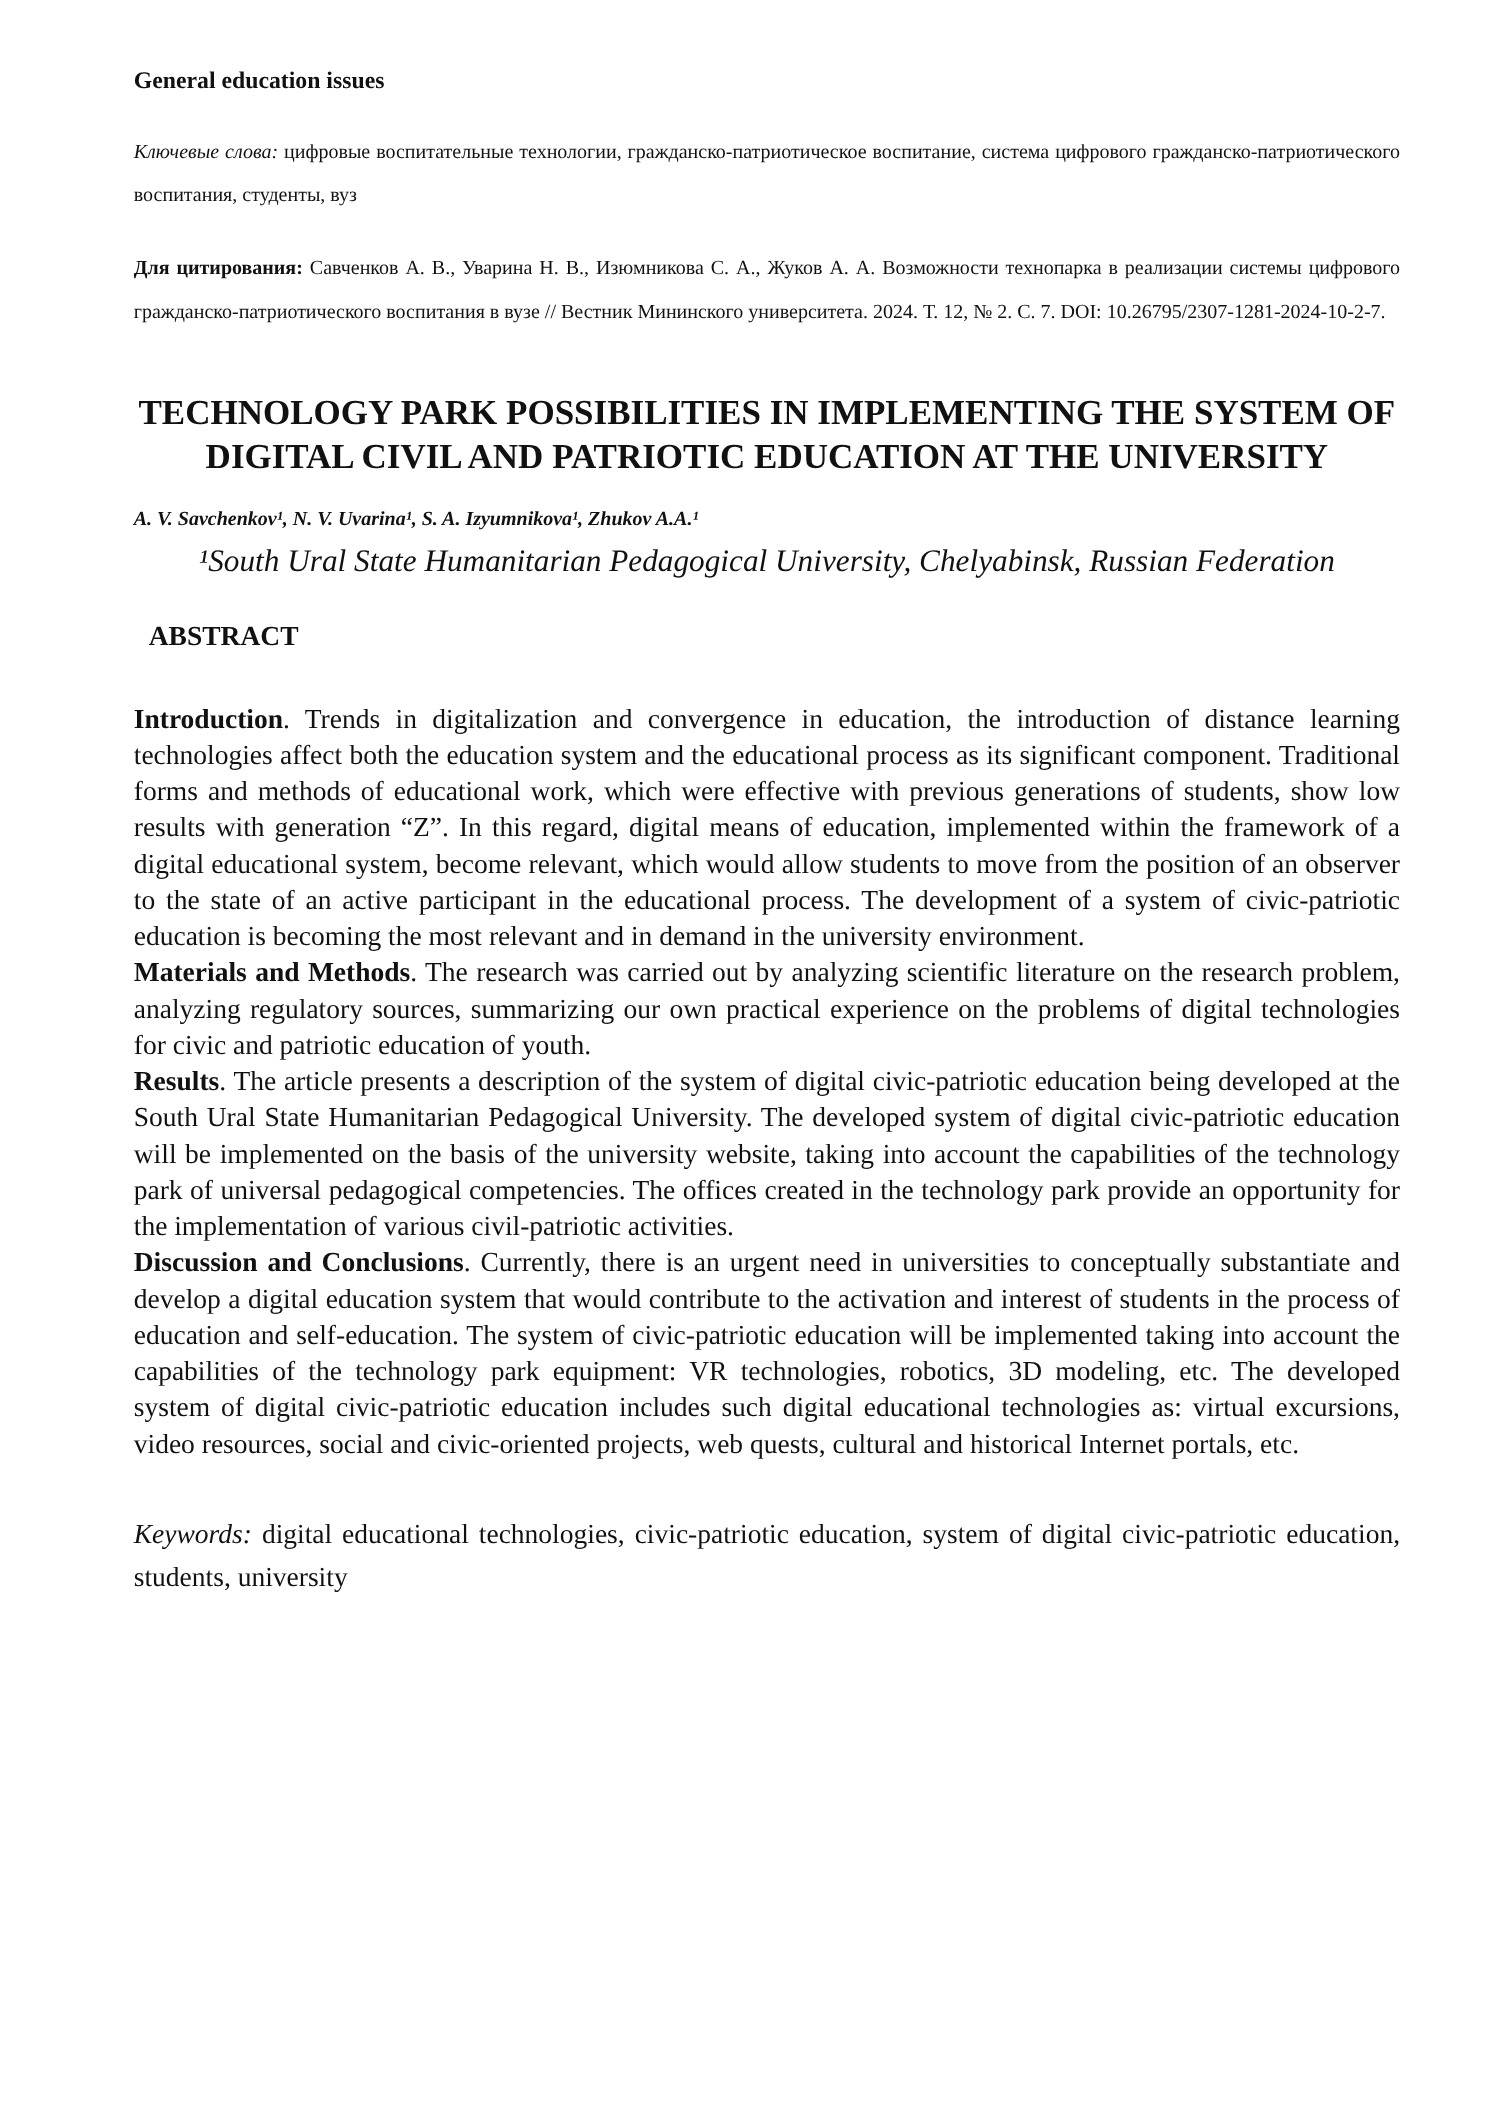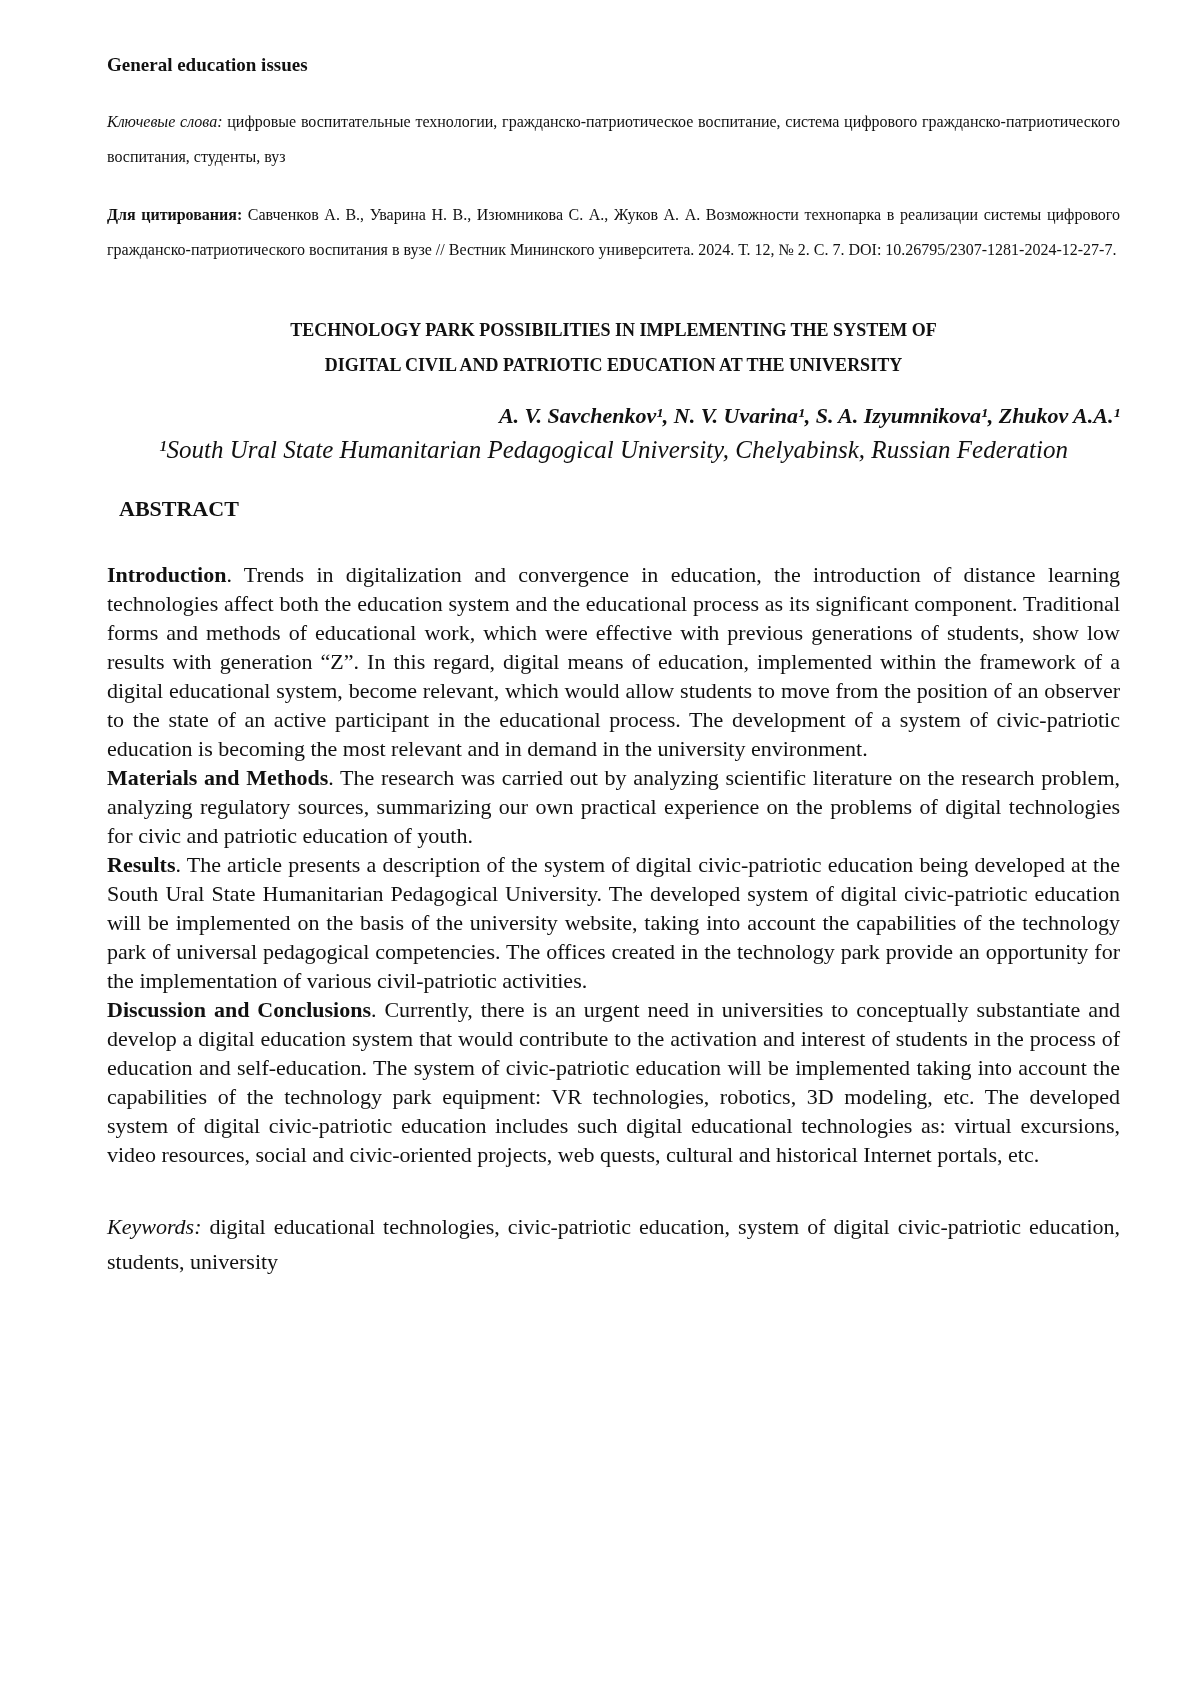--- a/index.html
+++ b/index.html
@@ -28,31 +28,31 @@
   .ru-par {
     margin: 0;
     font-size: 16px;
     line-height: 35px;
     text-align: justify;
   }
   .ru-keywords { margin-bottom: 23px; }
   .ru-citation { margin-bottom: 46px; }
   .title {
     margin: 0 0 16px 0;
-    font-size: 18px;
+    font-size: 28px;
     font-weight: bold;
     text-align: center;
     line-height: 35px;
   }
   .authors {
     margin: 0;
-    font-size: 22px;
+    font-size: 16px;
     font-weight: bold;
     font-style: italic;
-    text-align: right;
+    text-align: left;
     line-height: 34px;
   }
   .affiliation {
     margin: 0 0 28px 0;
     font-size: 25px;
     font-style: italic;
     text-align: center;
     line-height: 33px;
   }
   .abstract-heading {
@@ -87,21 +87,21 @@
 </head>
 <body>
 
 <div class="page">
   <div class="content">
 
     <p class="running-head">General education issues</p>
 
     <p class="ru-par ru-keywords"><i>Ключевые слова:</i> <span>цифровые воспитательные технологии, гражданско-патриотическое воспитание, система цифрового гражданско-патриотического воспитания, студенты, вуз</span></p>
 
-    <p class="ru-par ru-citation"><b>Для цитирования:</b> <span>Савченков А. В., Уварина Н. В., Изюмникова С. А., Жуков А. А. Возможности технопарка в реализации системы цифрового гражданско-патриотического воспитания в вузе // Вестник Мининского университета. 2024. Т. 12, № 2. С. 7. DOI: 10.26795/2307-1281-2024-12-27-7.</span></p>
+    <p class="ru-par ru-citation"><b>Для цитирования:</b> <span>Савченков А. В., Уварина Н. В., Изюмникова С. А., Жуков А. А. Возможности технопарка в реализации системы цифрового гражданско-патриотического воспитания в вузе // Вестник Мининского университета. 2024. Т. 12, № 2. С. 7. DOI: 10.26795/2307-1281-2024-10-2-7.</span></p>
 
     <h1 class="title">
       <span style="display:block">TECHNOLOGY PARK POSSIBILITIES IN IMPLEMENTING THE SYSTEM OF</span>
       <span style="display:block">DIGITAL CIVIL AND PATRIOTIC EDUCATION AT THE UNIVERSITY</span>
     </h1>
 
     <p class="authors">A. V. Savchenkov¹, N. V. Uvarina¹, S. A. Izyumnikova¹, Zhukov A.A.¹</p>
 
     <p class="affiliation">¹South Ural State Humanitarian Pedagogical University, Chelyabinsk, Russian Federation</p>
 

